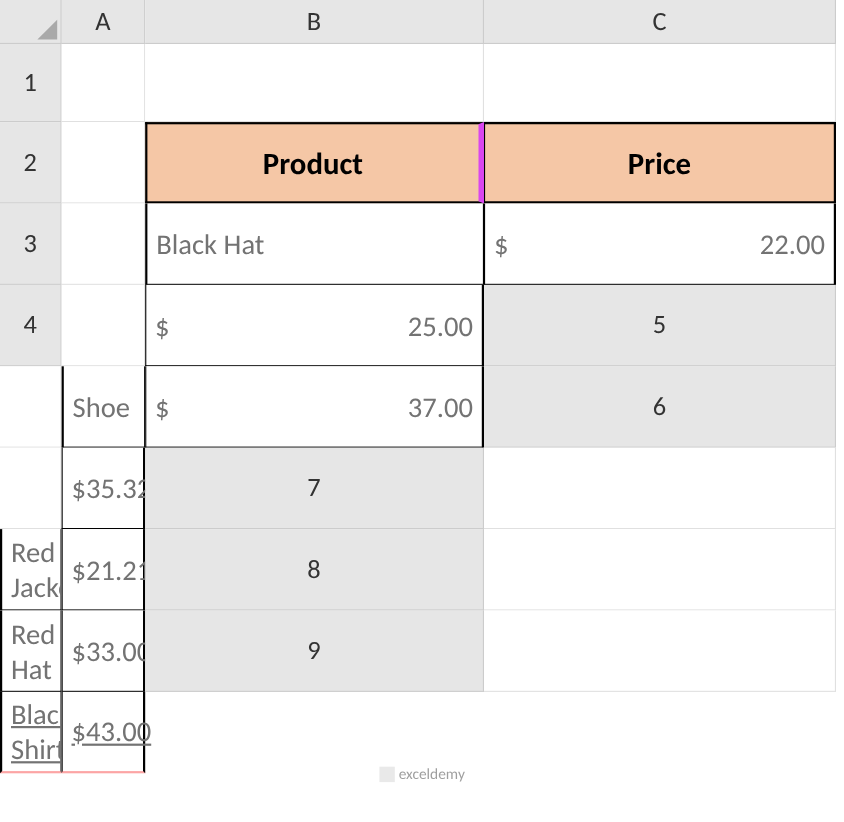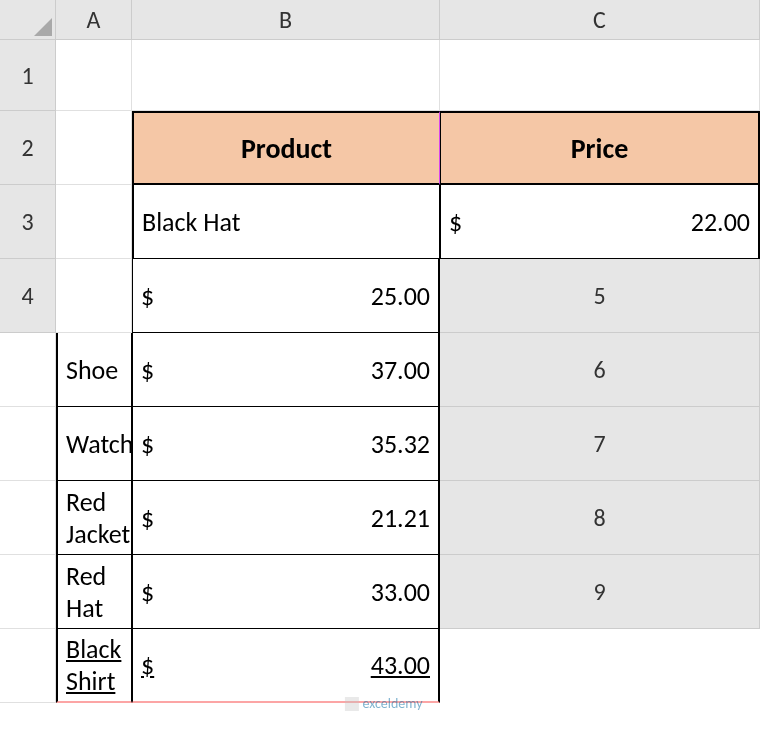--- a/index.html
+++ b/index.html
@@ -65,33 +65,33 @@
       background: #f5c7a6;
       border: 2px solid #000;
       display: flex;
       align-items: center;
       justify-content: center;
       font-size: 28px;
       font-weight: bold;
       color: #000;
     }
     .th-cell.left {
-      border-right: 1px solid #d946ef;
+      border-right: 5px solid #d946ef;
     }
     .th-cell.right {
       border-left: 1px solid #000;
     }
     .td-cell {
       border: 1px solid #000;
       border-top: none;
       background: #ffffff;
       display: flex;
       align-items: center;
       font-size: 26px;
-      color: #000000;
+      color: #737373;
       padding: 0 8px;
     }
     .td-cell.product {
       border-left: 2px solid #000;
       border-right: 1px solid #000;
       justify-content: flex-start;
     }
     .td-cell.price {
       border-left: 1px solid #000;
       border-right: 2px solid #000;
@@ -106,21 +106,21 @@
     }
     .amount {
       font-size: 26px;
     }
     .watermark {
       position: absolute;
       left: 50%;
       top: 695px;
       transform: translateX(-50%);
       font-size: 14px;
-      color: #0369a1;
+      color: #404040;
       opacity: 0.5;
       display: flex;
       align-items: center;
       gap: 4px;
       pointer-events: none;
     }
     .watermark-icon {
       width: 14px;
       height: 14px;
       background: #c0c0c0;
@@ -164,21 +164,20 @@
   <div class="row-header">5</div>
   <div class="cell"></div>
   <div class="td-cell product">Shoe</div>
   <div class="td-cell price">
     <span class="currency">$</span>
     <span class="amount">37.00</span>
   </div>
 
   <div class="row-header">6</div>
   <div class="cell"></div>
-  <div class="td-cell product">Watch</div>
   <div class="td-cell price">
     <span class="currency">$</span>
     <span class="amount">35.32</span>
   </div>
 
   <div class="row-header">7</div>
   <div class="cell"></div>
   <div class="td-cell product">Red Jacket</div>
   <div class="td-cell price">
     <span class="currency">$</span>

